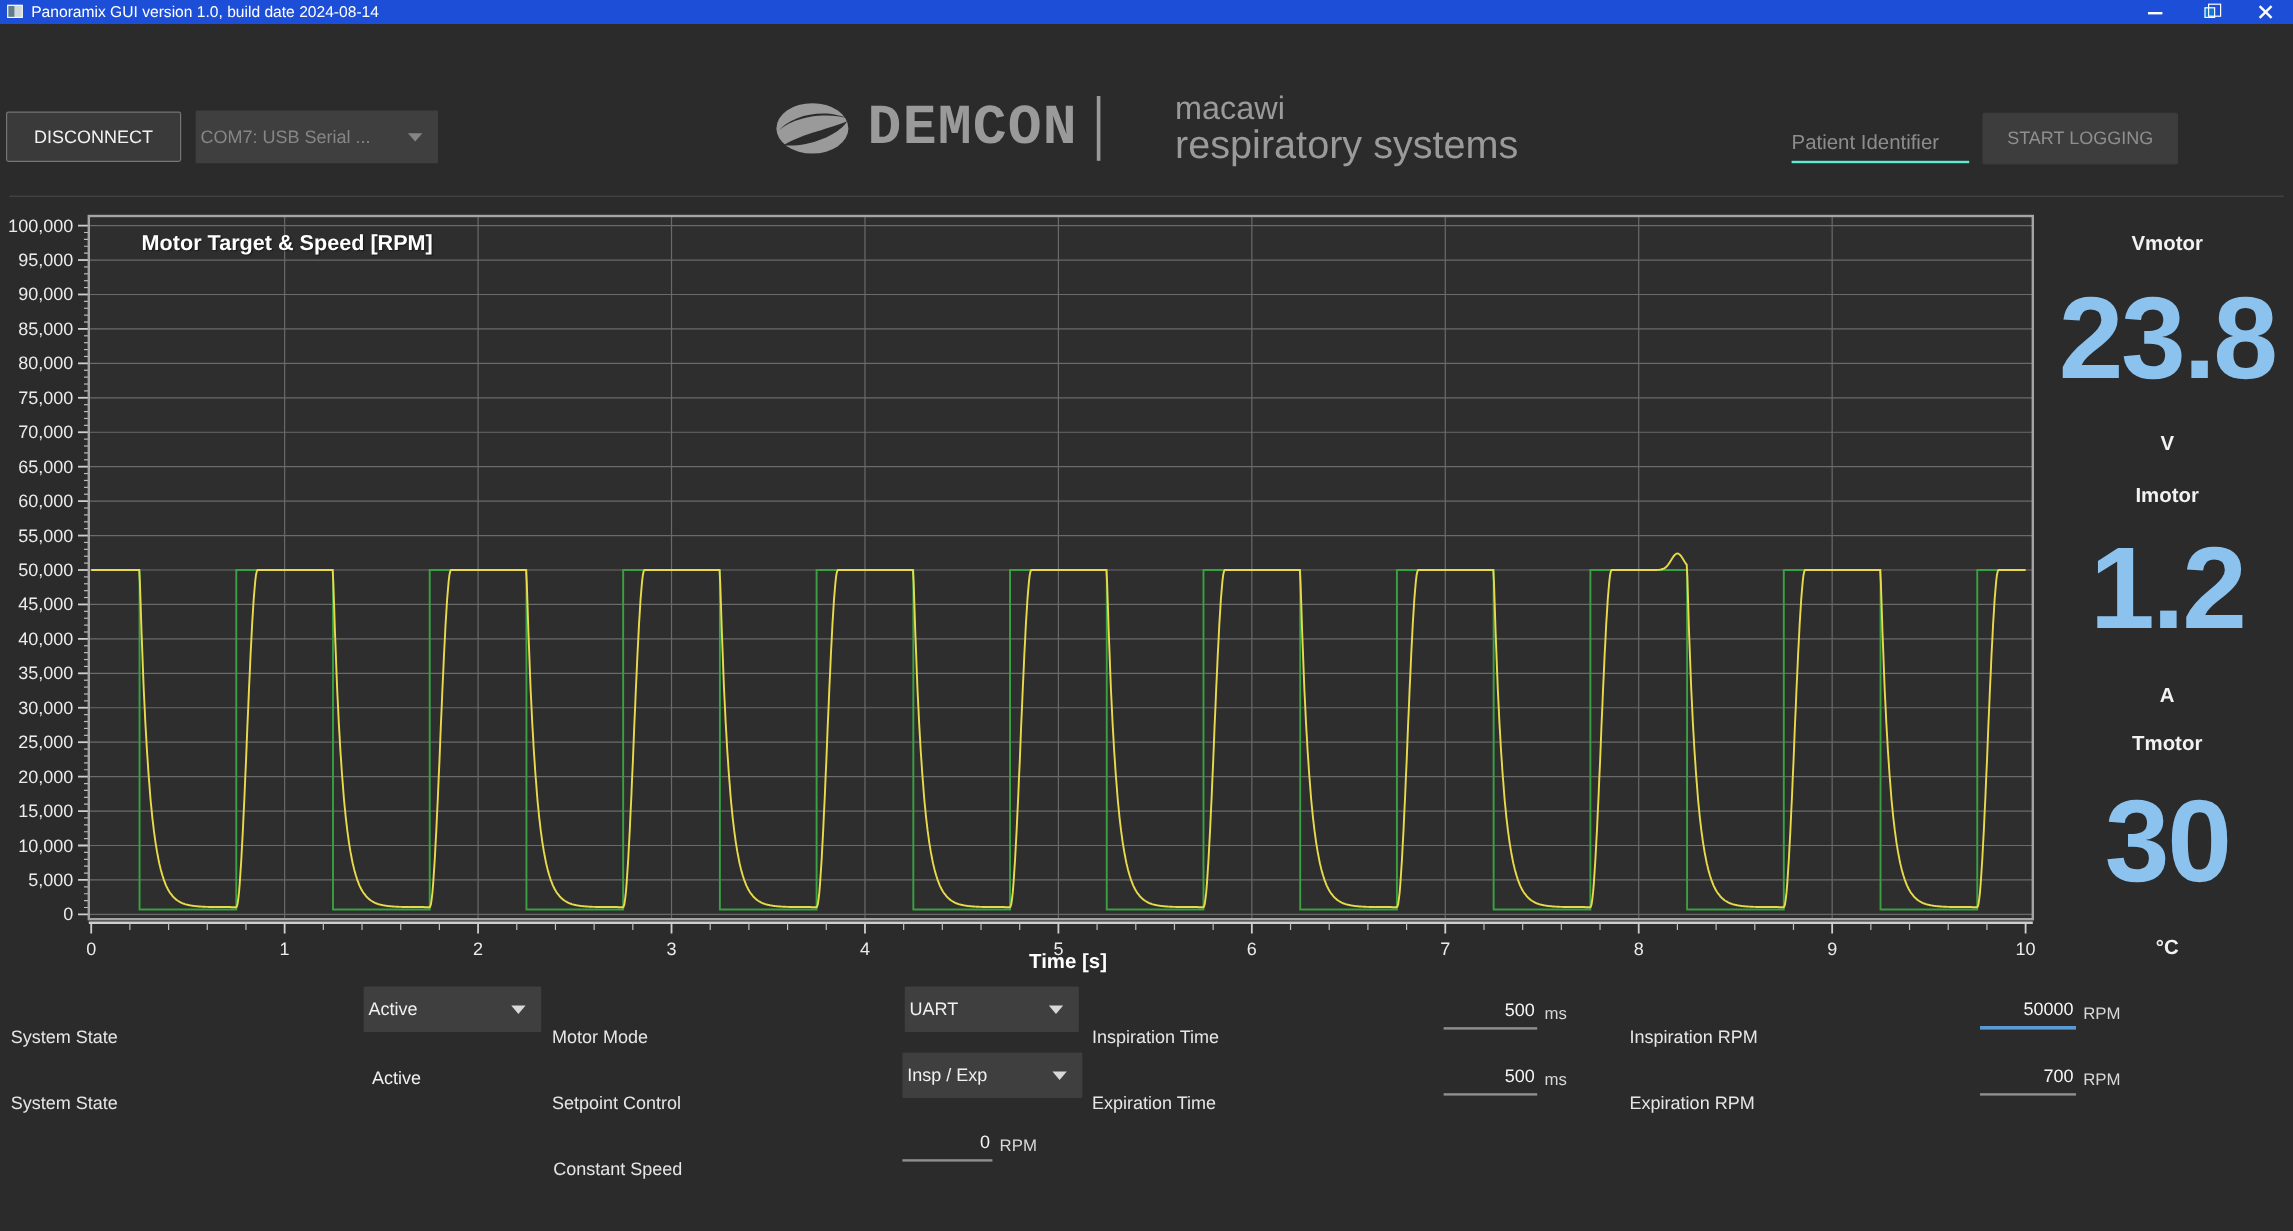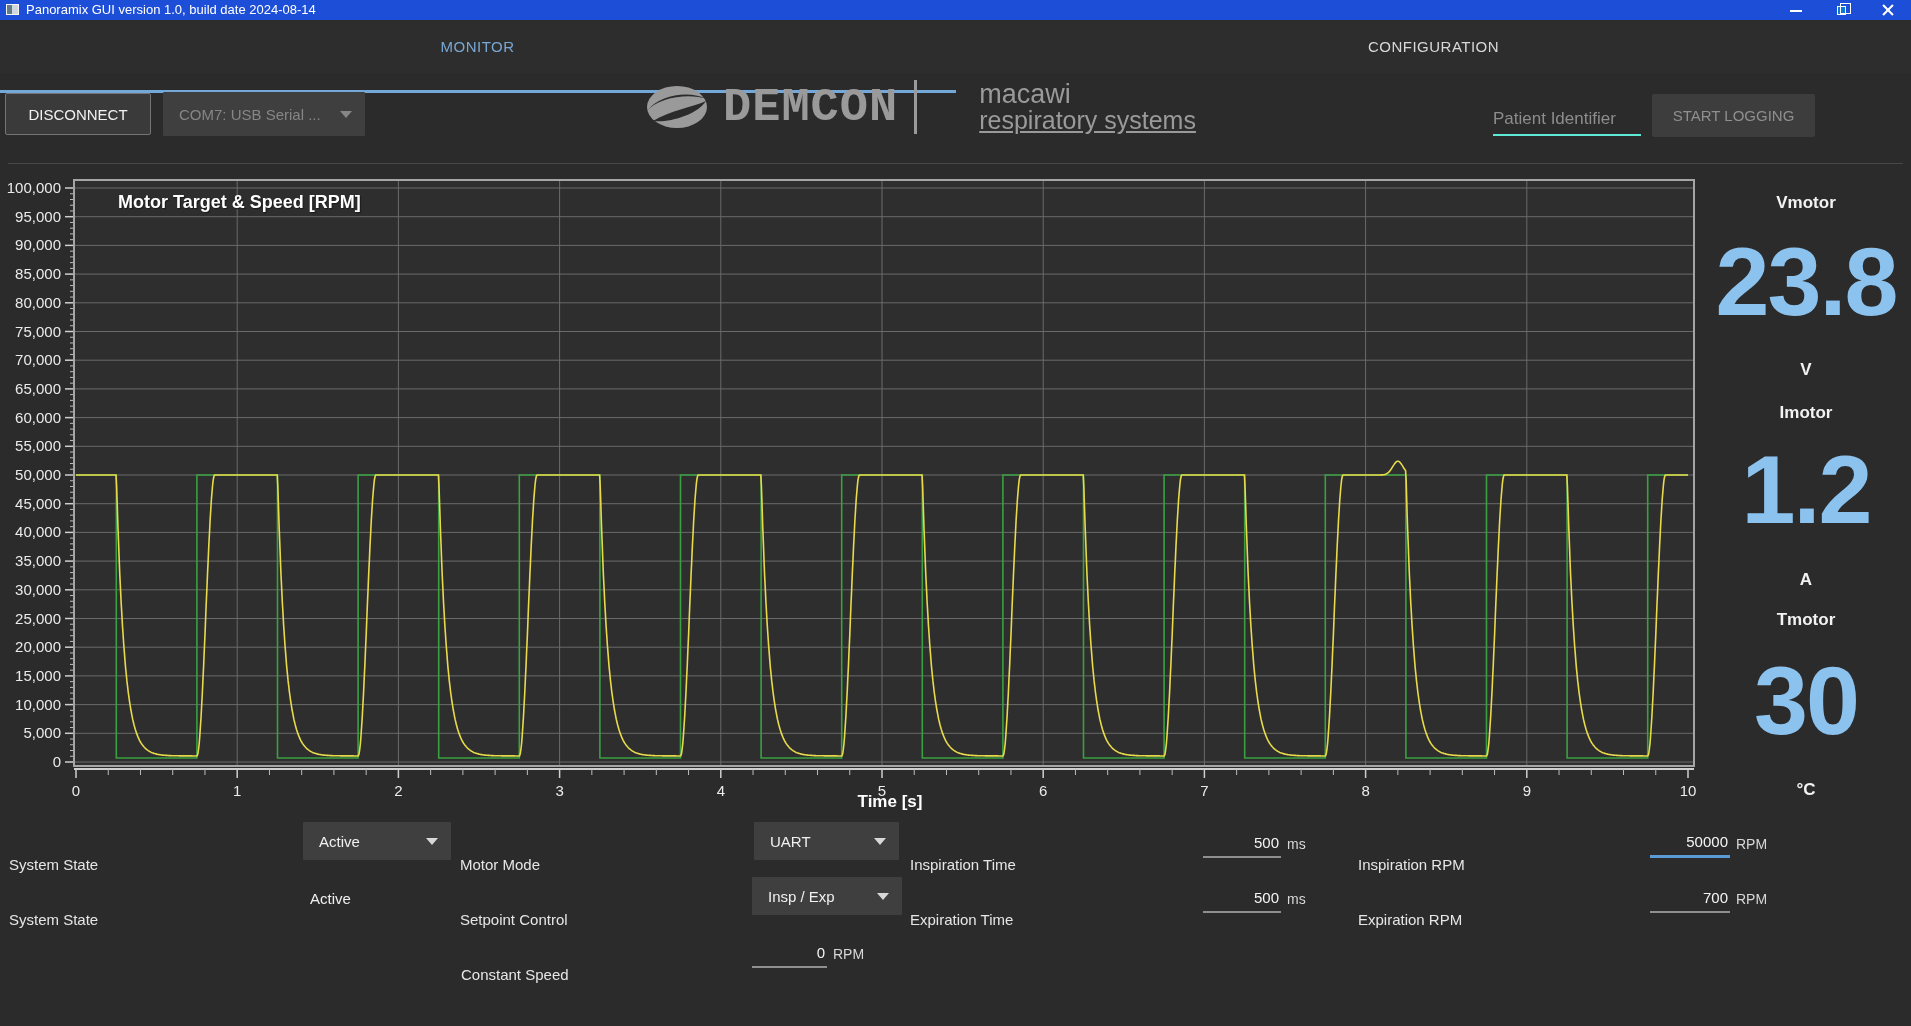--- a/index.html
+++ b/index.html
@@ -37,39 +37,39 @@
   .tab-underline { position:absolute; left:0; top:70px; width:956px; height:3px; background:#74a8d8; }
 
   
   .btn { position:absolute; display:flex; align-items:center; justify-content:center;
     font-size:15px; color:#f2f2f2; background:#3a3a3a; border:1px solid #757575;
     border-radius:2px; cursor:pointer; }
   #disconnect-btn { left:5px; top:93px; width:146px; height:42px; }
   #start-logging-btn { left:1652px; top:94px; width:163px; height:43px;
     background:#3d3d3d; border:1px solid #3d3d3d; color:#8f8f8f; }
   .combo { position:absolute; background:#3f3f3f; display:flex; align-items:center;
-    padding:0 16px; font-size:15px; color:#f0f0f0; cursor:pointer; border-radius:1px; }
+    padding:0 4px; font-size:15px; color:#f0f0f0; cursor:pointer; border-radius:1px; }
   .combo .caret { position:absolute; right:13px; top:50%; margin-top:-3px; width:0; height:0;
     border-left:6px solid transparent; border-right:6px solid transparent;
     border-top:7px solid #d8d8d8; }
   #com-combo { left:163px; top:92px; width:202px; height:44px; color:#868686; }
   #com-combo .caret { border-top-color:#868686; }
   #patient-id { position:absolute; left:1493px; top:103px; width:148px; height:33px;
     background:transparent; border:none; border-bottom:2px solid #5eead4; outline:none;
     color:#e8e8e8; font-size:17px; text-align:left; font-family:"Liberation Sans",sans-serif; }
   #patient-id::placeholder { color:#8d8d8d; }
 
   
   .brand { position:absolute; left:645px; top:74px; height:66px; display:flex; align-items:center; }
   .brand-mark { width:64px; height:48px; margin-right:14px; }
   .brand-name { font-size:47px; font-weight:bold; color:#9a9a9a; letter-spacing:1px; line-height:1;font-family:Liberation Mono, monospace; }
   .brand-bar { width:3px; height:54px; background:#9a9a9a; margin:0 14px 0 16px; }
   .brand-sub { color:#9a9a9a; line-height:1.0;margin-left:48px; }
   .brand-sub .l1 { font-size:27px; }
-  .brand-sub .l2 { font-size:25px;text-decoration:underline; }
+  .brand-sub .l2 { font-size:33px; }
 
   .hsep { position:absolute; left:8px; top:163px; width:1895px; height:1px; background:#484848; }
 
   
   #chart-wrap { position:absolute; left:0; top:148px; width:1911px; height:660px; }
   #chart-svg { position:absolute; left:0; top:0; pointer-events:none; }
   #chart-title { position:absolute; left:102px; top:44px; font-size:18px; font-weight:bold;
     color:#ffffff; text-shadow:1px 1px 1px #1a1a1a;margin-left:16px; }
   #chart-xlabel { position:absolute; left:835px; top:644px; width:110px; text-align:center;
     font-size:17px; font-weight:bold; color:#ffffff; }
@@ -103,25 +103,20 @@
         </div>
       <div class="win-btn">
           <span class="glyph-restore"></span>
         </div>
       <div class="win-btn">
           <span class="glyph-close"></span>
         </div>
     </div>
   </div>
 
-  <div class="tabbar">
-    <div class="tab tab-monitor">MONITOR</div>
-    <div class="tab tab-config">CONFIGURATION</div>
-    <div class="tab-underline"></div>
-  </div>
 
   <div class="btn" id="disconnect-btn">DISCONNECT</div>
   <div class="combo" id="com-combo">
     <span>COM7: USB Serial ...</span>
     <span class="caret"></span>
   </div>
 
   <div class="brand">
     <svg class="brand-mark" viewBox="0 0 64 48">
       <ellipse cx="32" cy="24" rx="30" ry="21" fill="#9a9a9a"></ellipse>

